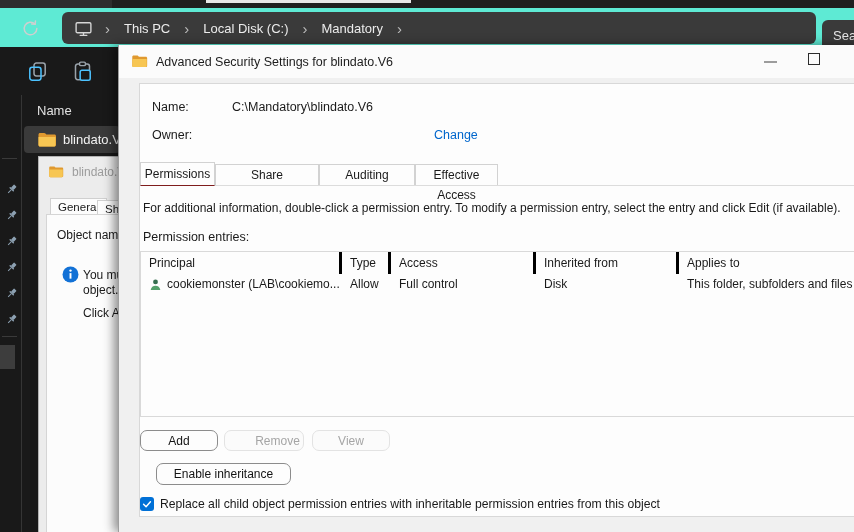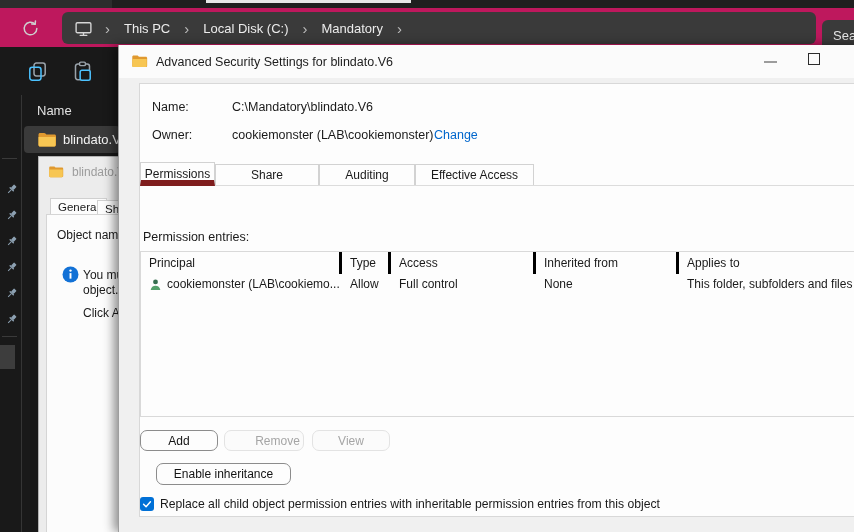--- a/index.html
+++ b/index.html
@@ -4,21 +4,21 @@
 <style>
   * { box-sizing: border-box; margin: 0; padding: 0; }
   html,body { width:854px; height:532px; overflow:hidden; }
   body { position:relative; background:#191919; font-family:"Liberation Sans", sans-serif; }
   .abs { position:absolute; }
 
   
   .tabstrip { left:0; top:0; width:854px; height:8px; background:#1f1f1f; }
   .tabstrip .active-tab-edge { position:absolute; left:0; top:0; width:112px; height:8px; background:#2d2d2d; }
   .tabstrip .white-sliver { position:absolute; left:206px; top:0; width:205px; height:3px; background:#e7e7e7; }
-  .address-row { left:0; top:8px; width:854px; height:39px; background:#be185d; }
+  .address-row { left:0; top:8px; width:854px; height:39px; background:#5eead4; }
   .icon-btn { display:flex; align-items:center; justify-content:center; }
   .refresh { position:absolute; left:20px; top:10px; width:20px; height:20px; }
   .address-bar { position:absolute; left:62px; top:4px; width:754px; height:32px; background:#3a3a3a; border-radius:6px; display:flex; align-items:center; padding-left:12px; }
   .crumb { color:#ececec; font-size:13px; padding:4px 2px; cursor:default; }
   .crumb-sep { color:#bdbdbd; font-size:15px; margin:0 12px; line-height:1; }
   .crumb-sep::before { content:"›"; }
   .search-box { position:absolute; left:822px; top:12px; width:90px; height:32px; background:#3a3a3a; border-radius:6px; color:#e6e6e6; font-size:13px; line-height:32px; padding-left:11px; }
   .toolbar-row { left:0; top:47px; width:854px; height:48px; background:#191919; }
   .tb-icon { position:absolute; top:13px; width:22px; height:22px; }
 
@@ -44,21 +44,21 @@
   .sec-title { position:absolute; left:0; top:0; width:100%; height:33px; background:#fbfbfb; display:flex; align-items:center; padding-left:12px; }
   .sec-title .t { color:#1c1c1c; font-size:12.5px; margin-left:8px; white-space:nowrap; }
   .win-min { position:absolute; left:645px; top:16px; width:13px; height:2px; background:#9c9c9c; }
   .win-max { position:absolute; left:689px; top:8px; width:12px; height:12px; border:1.5px solid #2c2c2c; background:transparent; }
   .panel { position:absolute; left:20px; top:38px; width:764px; height:434px; background:#fdfdfd; border:1px solid #d8d8d8; }
   .flabel { position:absolute; font-size:12.5px; color:#1a1a1a; white-space:nowrap; }
   .link { color:#0066cc; cursor:pointer; }
 
   .tabs-row { position:absolute; left:0; top:78px; width:100%; height:24px; display:flex; align-items:flex-end; border-bottom:1px solid #dcdcdc; }
   .tab { font-size:12px; color:#1a1a1a; text-align:center; background:#fdfdfd; border:1px solid #d2d2d2; border-bottom:none; height:21px; line-height:20px; cursor:default; }
-  .tab.active { height:24px; line-height:23px; margin-bottom:-1px; border-bottom:6px solid #7f1d1d; }
+  .tab.active { height:24px; line-height:23px; margin-bottom:-1px; border-bottom:1px solid #7f1d1d; }
 
   .instruction { position:absolute; left:3px; top:117px; font-size:12px; color:#1a1a1a; white-space:nowrap; }
   .entries-label { position:absolute; left:3px; top:146px; font-size:12.5px; color:#1a1a1a; }
 
   .listbox { position:absolute; left:0; top:167px; width:764px; height:166px; background:#fdfdfd; border:1px solid #d9d9d9; }
   .lb-grid { display:grid; grid-template-columns:201px 49px 145px 143px 1fr; }
   .lb-head .cell { height:22px; line-height:22px; font-size:12px; color:#1a1a1a; padding-left:8px; border-right:3px solid #000000; white-space:nowrap; overflow:hidden; }
   .lb-head .cell:last-child { border-right:none; }
   .lb-row .cell { height:21px; line-height:21px; font-size:12px; color:#1a1a1a; padding-left:8px; white-space:nowrap; overflow:hidden; display:flex; align-items:center; }
   .lb-row .cell .txt { margin-left:5px; }
@@ -227,30 +227,30 @@
     </span>
     <span class="t">Advanced Security Settings for blindato.V6</span>
   </div>
   <div class="win-min"></div>
   <div class="win-max"></div>
 
   <div class="panel">
     <span class="flabel" style="left:12px; top:16px;">Name:</span>
     <span class="flabel" style="left:92px; top:16px;">C:\Mandatory\blindato.V6</span>
     <span class="flabel" style="left:12px; top:44px;">Owner:</span>
-    <span class="flabel" style="left:92px; top:44px;">cookiemonster (LAB\cookiemonster)</span>
     <span class="flabel link" style="left:294px; top:44px;">Change</span>
 
     <div class="tabs-row">
       <div class="tab active" style="width:75px;">Permissions</div>
       <div class="tab" style="width:104px;">Share</div>
       <div class="tab" style="width:96px;">Auditing</div>
-      <div class="tab" style="width:119px;">Effective Access</div>
+      <div class="tab" style="width:83px;">Effective Access</div>
     </div>
 
+    <div class="instruction">For additional information, double-click a permission entry. To modify a permission entry, select the entry and click Edit (if available).</div>
     <div class="entries-label">Permission entries:</div>
 
     <div class="listbox">
       <div class="lb-grid lb-head">
         <div class="cell">Principal</div>
         <div class="cell">Type</div>
         <div class="cell">Access</div>
         <div class="cell">Inherited from</div>
         <div class="cell">Applies to</div>
       </div>
@@ -259,21 +259,21 @@
           <span class="icon-btn">
             <svg width="13" height="13" viewBox="0 0 14 14">
                 <circle cx="7" cy="4.2" r="2.6" fill="#356d4e"></circle>
                 <path d="M1.8 13c.4-3 2.6-4.6 5.2-4.6s4.8 1.6 5.2 4.6z" fill="#53a06a"></path>
               </svg>
           </span>
           <span class="txt">cookiemonster (LAB\cookiemo...</span>
         </div>
         <div class="cell">Allow</div>
         <div class="cell">Full control</div>
-        <div class="cell">None</div>
+        <div class="cell">Disk</div>
         <div class="cell">This folder, subfolders and files</div>
       </div>
     </div>
 
     <div class="btn on" style="left:0;     top:346px; width:78px;">Add</div>
     <div class="btn off" style="left:84px;  top:346px; width:80px;padding-left:27px;">Remove</div>
     <div class="btn off" style="left:172px; top:346px; width:78px;">View</div>
     <div class="btn on" style="left:16px;     top:379px; width:135px; height:22px;">Enable inheritance</div>
 
     <div class="chk-row">

